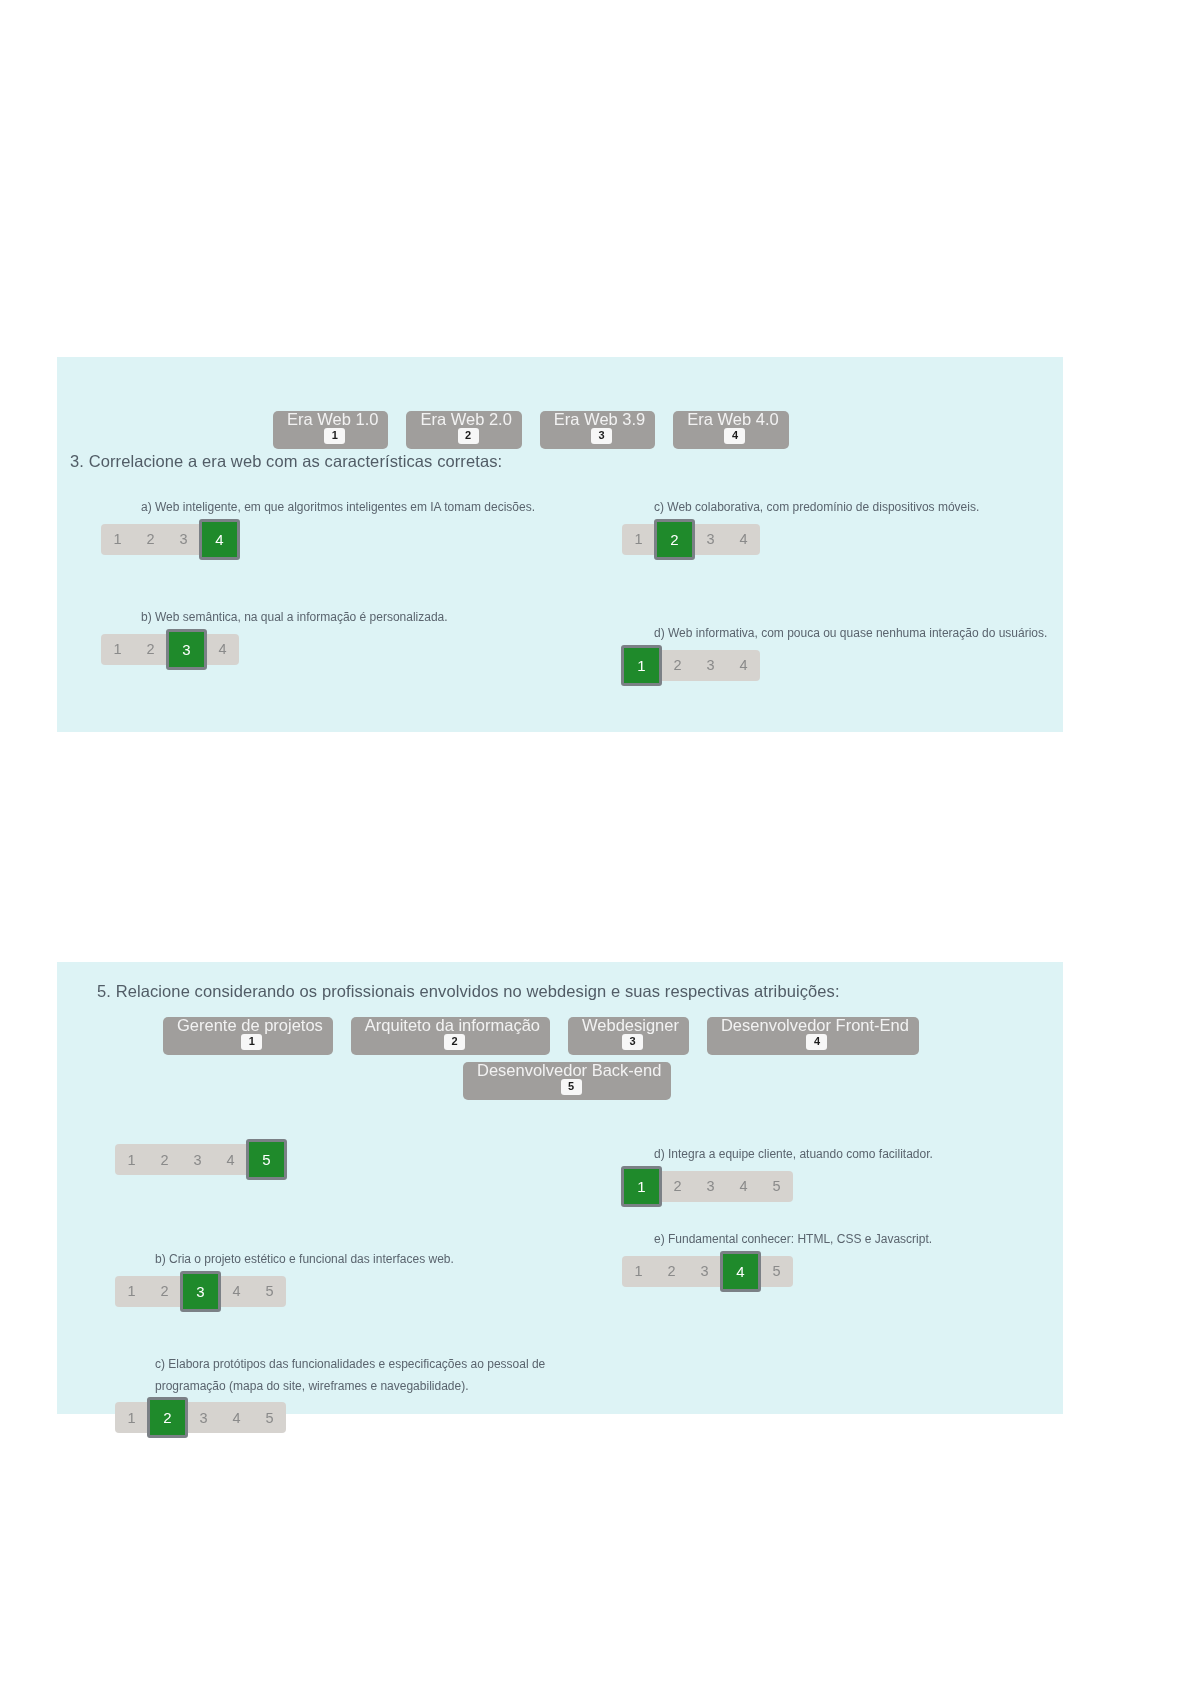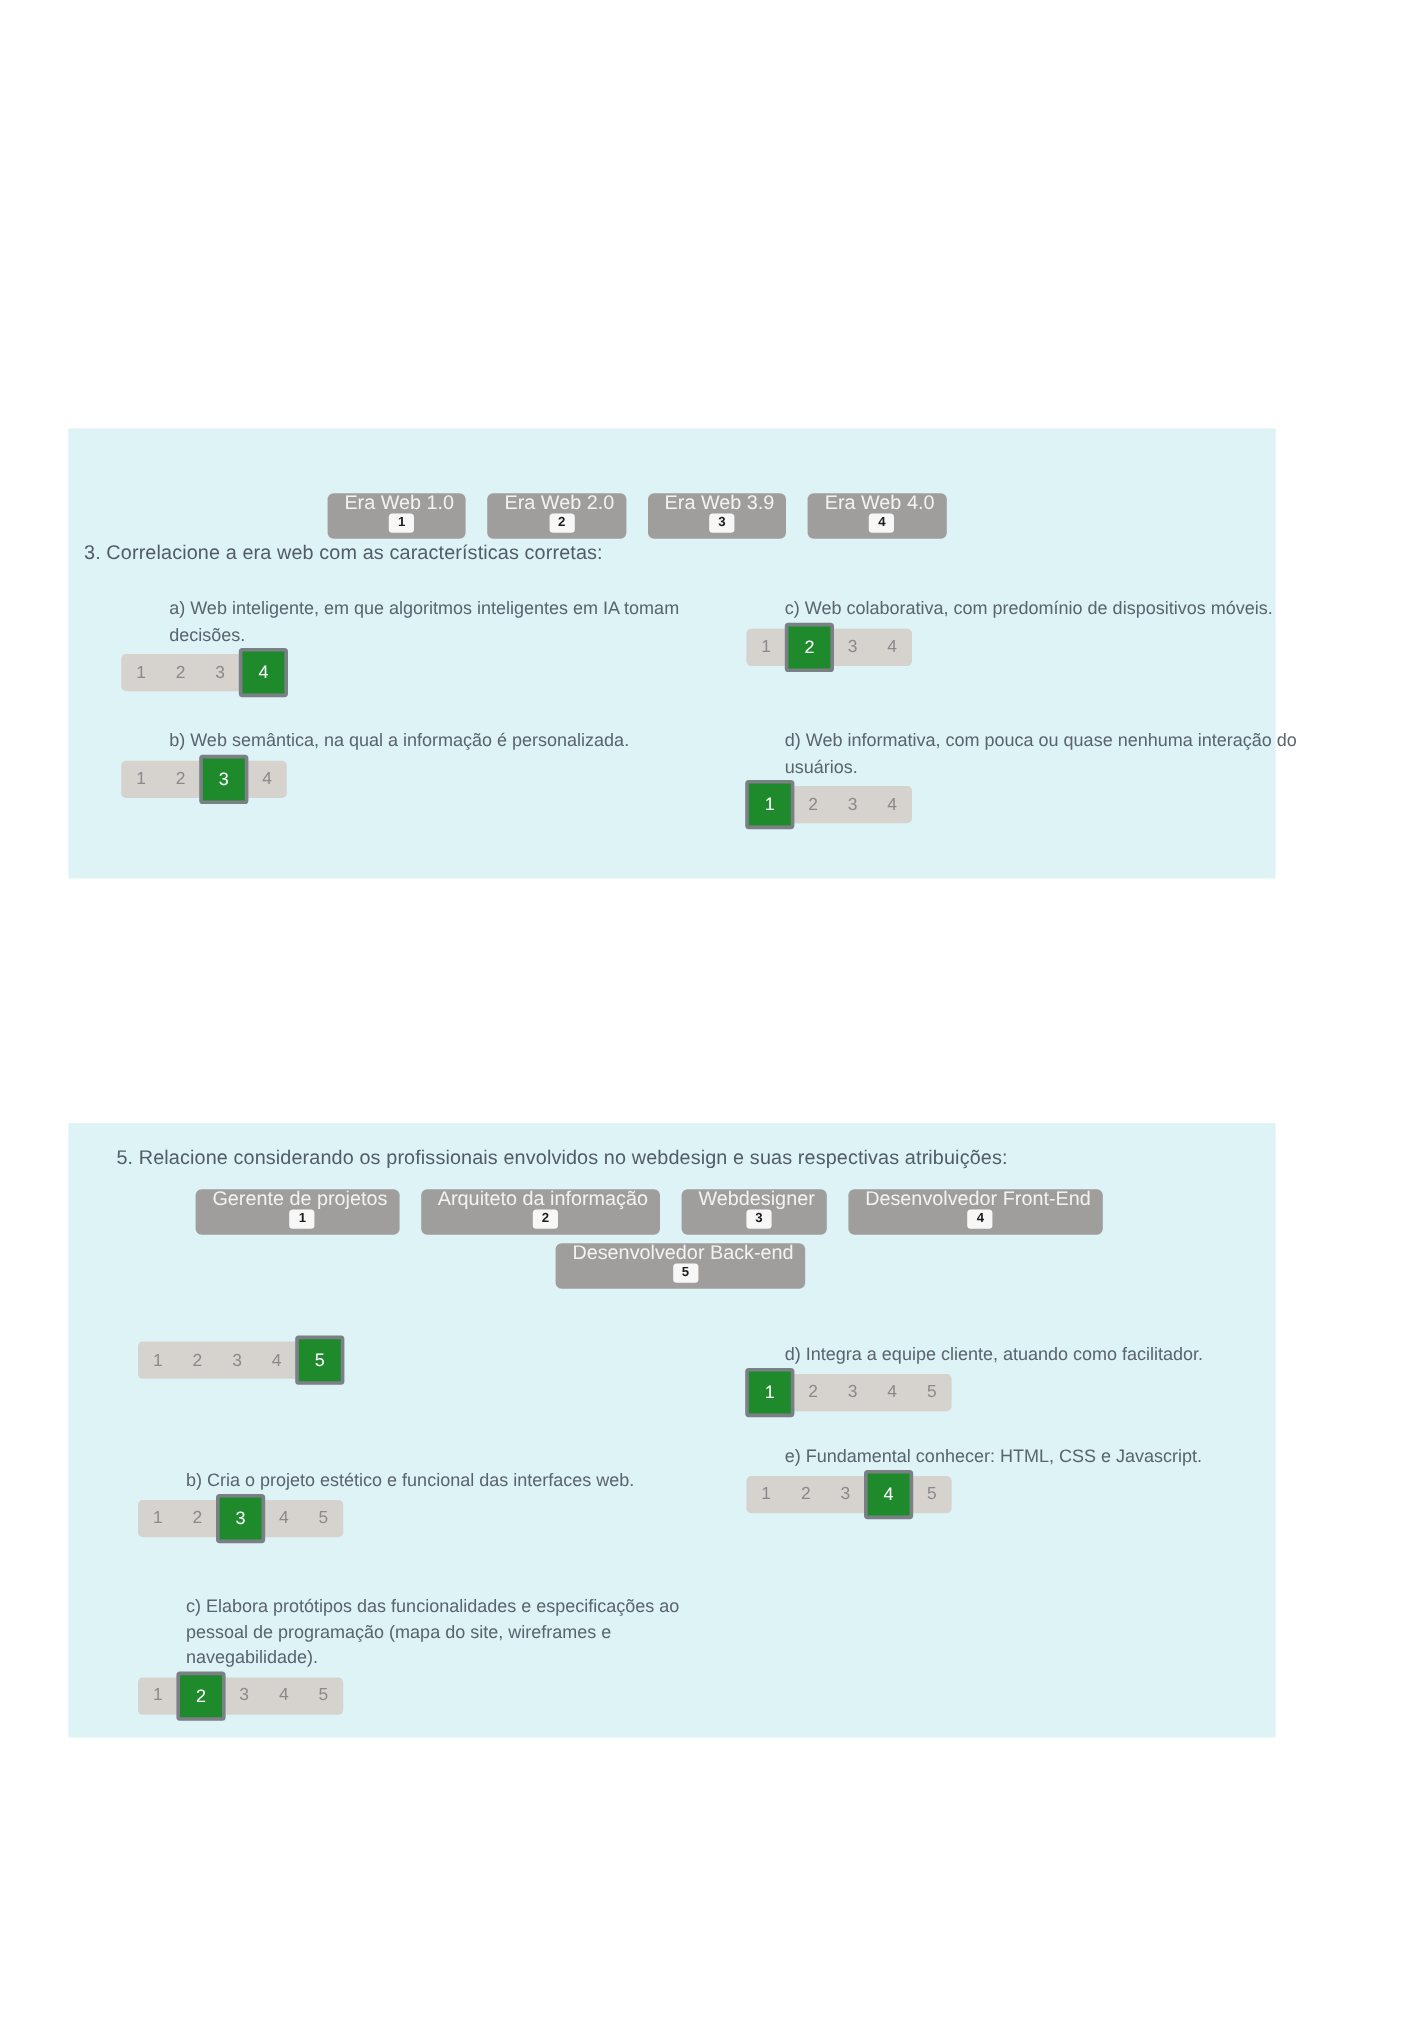--- a/index.html
+++ b/index.html
@@ -30,23 +30,23 @@
     box-sizing: border-box;
   }
   #question-3 {
     left: 57px;
     top: 357px;
     width: 1006px;
     height: 375px;
   }
   #question-5 {
     left: 57px;
-    top: 936px;
+    top: 962px;
     width: 1006px;
-    height: 512px;
+    height: 452px;
   }
 
   .question-title {
     position: absolute;
     font-size: 16.5px;
     color: #515c66;
     letter-spacing: 0.1px;
     white-space: nowrap;
   }
   #question-3 .question-title { left: 13px; top: 50px; margin-top: 45px; }
@@ -114,21 +114,21 @@
   #q3-col-left  { left: 44px;  top: 140px; width: 470px; }
   #q3-col-right { left: 565px; top: 140px; width: 470px; }
   #q5-col-left  { left: 58px;  top: 182px; width: 480px; }
   #q5-col-right { left: 565px; top: 182px; width: 470px; }
 
   .answer-block {
     position: absolute;
   }
 
   .answer-text {
-    font-size: 15px;
+    font-size: 12px;
     line-height: 21.5px;
     color: #5a646e;
     margin: 0 0 5px 0;
     padding-left: 40px;
   }
   .answer-text.flush { padding-left: 32px; }
 
   
   .num-selector {
     display: inline-flex;
@@ -220,21 +220,21 @@
       <div class="answer-block" style="left:0; top:0;">
         <p class="answer-text flush">c) Web colaborativa, com predomínio de dispositivos móveis.</p>
         <div class="num-selector">
           <span class="num-cell">1</span>
           <span class="num-cell selected">2</span>
           <span class="num-cell">3</span>
           <span class="num-cell">4</span>
         </div>
       </div>
 
-      <div class="answer-block" style="left:0; top:110px;">
+      <div class="answer-block" style="left:0; top:126px;">
         <p class="answer-text flush">d) Web informativa, com pouca ou quase nenhuma interação do usuários.</p>
         <div class="num-selector">
           <span class="num-cell selected">1</span>
           <span class="num-cell">2</span>
           <span class="num-cell">3</span>
           <span class="num-cell">4</span>
         </div>
       </div>
 
     </div>

